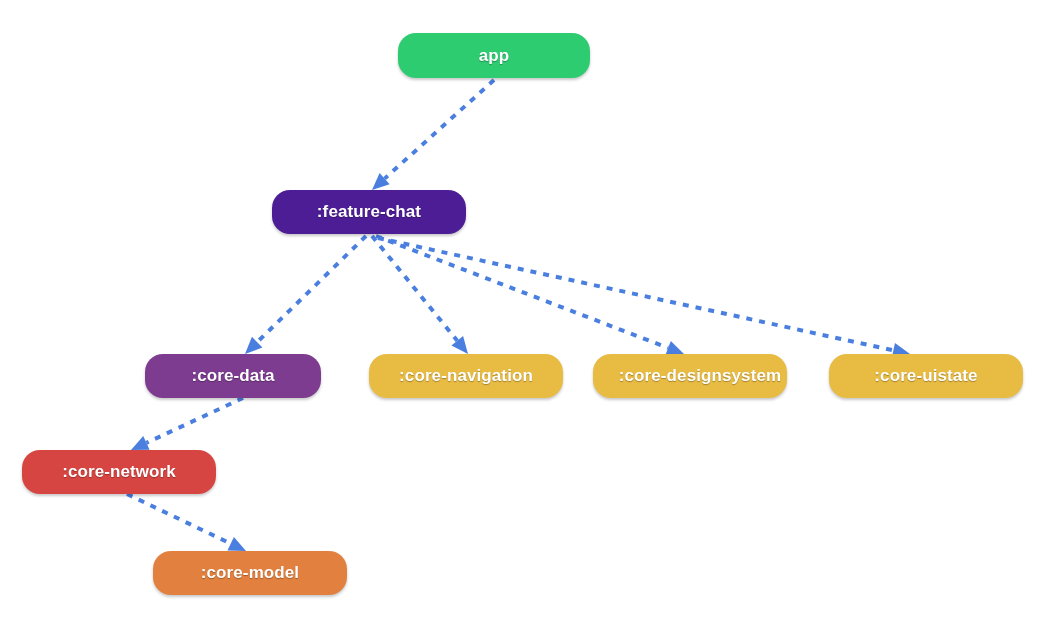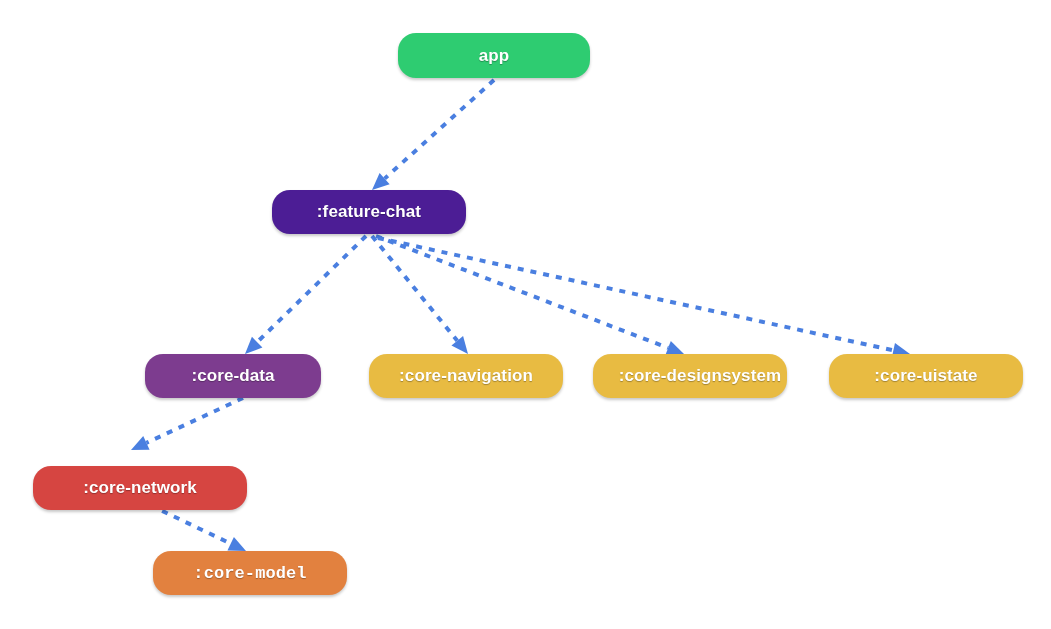--- a/index.html
+++ b/index.html
@@ -94,21 +94,21 @@
       </div>
       <div class="node" style="left: 369px; top: 354px; width: 194px; height: 44px; background: rgb(232, 187, 66);">
         <span>:core-navigation</span>
       </div>
       <div class="node" style="left: 593px; top: 354px; width: 194px; height: 44px; background: rgb(232, 187, 66); padding-left: 20px;">
         <span>:core-designsystem</span>
       </div>
       <div class="node" style="left: 817px; top: 354px; width: 194px; height: 44px; background: rgb(232, 187, 66); margin-left: 12px;">
         <span>:core-uistate</span>
       </div>
-      <div class="node" style="left: 33px; top: 450px; width: 214px; height: 44px; background: rgb(214, 69, 65); margin-top: 16px;">
+      <div class="node" style="left: 22px; top: 450px; width: 194px; height: 44px; background: rgb(214, 69, 65);">
         <span>:core-network</span>
       </div>
-      <div class="node" style="left: 153px; top: 551px; width: 194px; height: 44px; background: rgb(226, 129, 63); font-family: Liberation Mono, monospace;">
+      <div class="node" style="left: 153px; top: 551px; width: 194px; height: 44px; background: rgb(226, 129, 63);">
         <span>:core-model</span>
       </div>
     </div>
 
 </div>
 
 </body></html>

